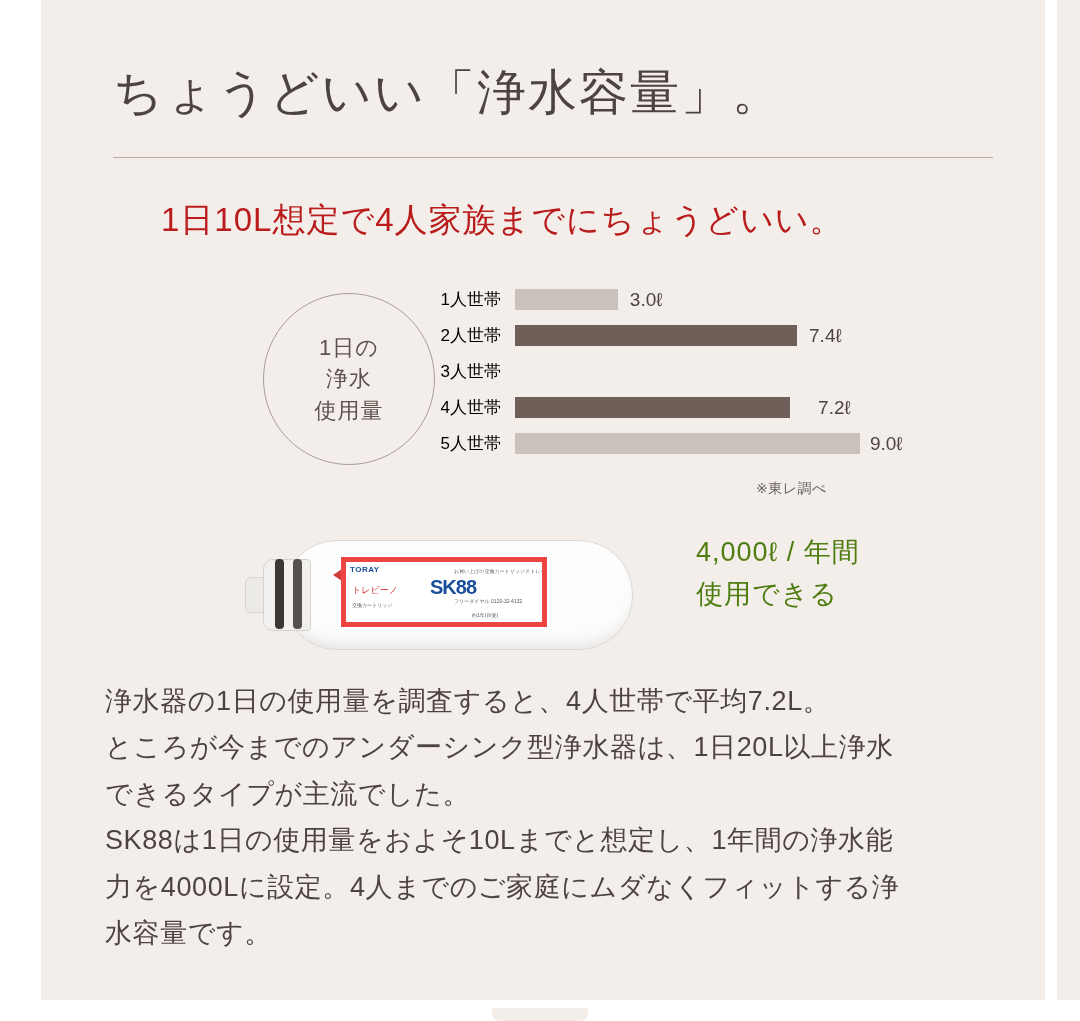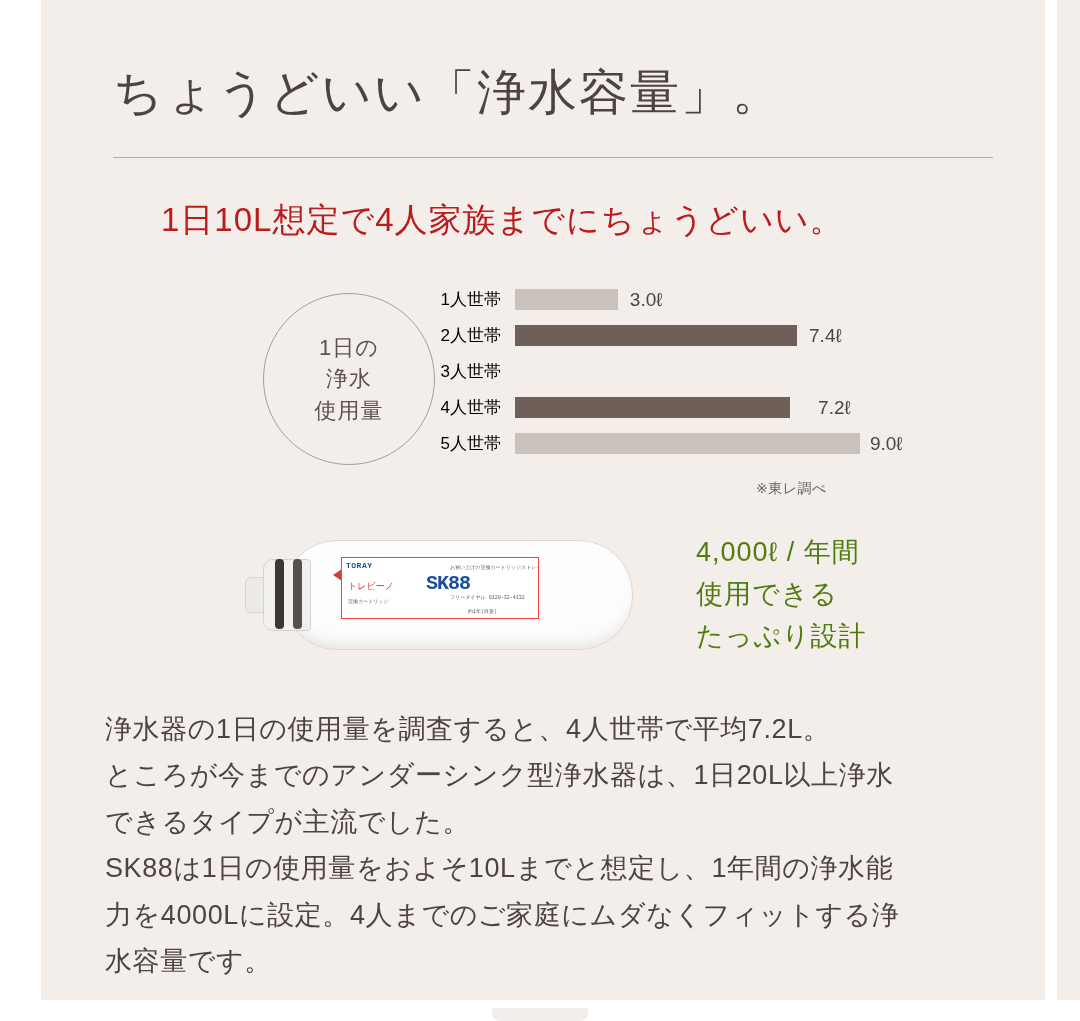--- a/index.html
+++ b/index.html
@@ -200,23 +200,22 @@
     border: 1px solid #d8d2ce;
     border-radius: 6px;
   }
   .cart-label {
     position: absolute;
     left: 100px;
     top: 32px;
     width: 196px;
     height: 60px;
     background: #ffffff;
-    border: 1px solid #ef4444;
+    border: 5px solid #ef4444;
     overflow: hidden;
-    font-family: Liberation Mono, monospace;
   }
   .cart-label .lbl-top {
     position: absolute;
     left: 4px;
     top: 3px;
     font-size: 8px;
     color: #1b4e9b;
     font-weight: bold;
     letter-spacing: 0.5px;
   }
@@ -296,21 +295,20 @@
 
   .body-copy {
     position: absolute;
     left: 64px;
     top: 678px;
     width: 900px;
     font-size: 27px;
     line-height: 1.72;
     color: #4c4441;
     letter-spacing: 0.6px;
-    margin-top: 28px;
   }
   .body-copy p {
     margin: 0;
   }
   .bottom-notch {
     position: absolute;
     left: 492px;
     top: 1008px;
     width: 96px;
     height: 13px;
@@ -392,21 +390,20 @@
           <div class="lbl-fine1">お買い上げの交換カートリッジストレート</div>
           <div class="lbl-fine2">フリーダイヤル  0120-32-4132</div>
           <div class="lbl-fine3">交換カートリッジ</div>
           <div class="lbl-fine4">約1年(目安)</div>
         </div>
       </div>
 
       <div class="capacity">
         <div class="line">4,000ℓ / 年間</div>
         <div class="line">使用できる</div>
-        <div class="line">たっぷり設計</div>
       </div>
 
       <div class="body-copy">
         <p>浄水器の1日の使用量を調査すると、4人世帯で平均7.2L。</p>
         <p>ところが今までのアンダーシンク型浄水器は、1日20L以上浄水</p>
         <p>できるタイプが主流でした。</p>
         <p>SK88は1日の使用量をおよそ10Lまでと想定し、1年間の浄水能</p>
         <p>力を4000Lに設定。4人までのご家庭にムダなくフィットする浄</p>
         <p>水容量です。</p>
       </div>

